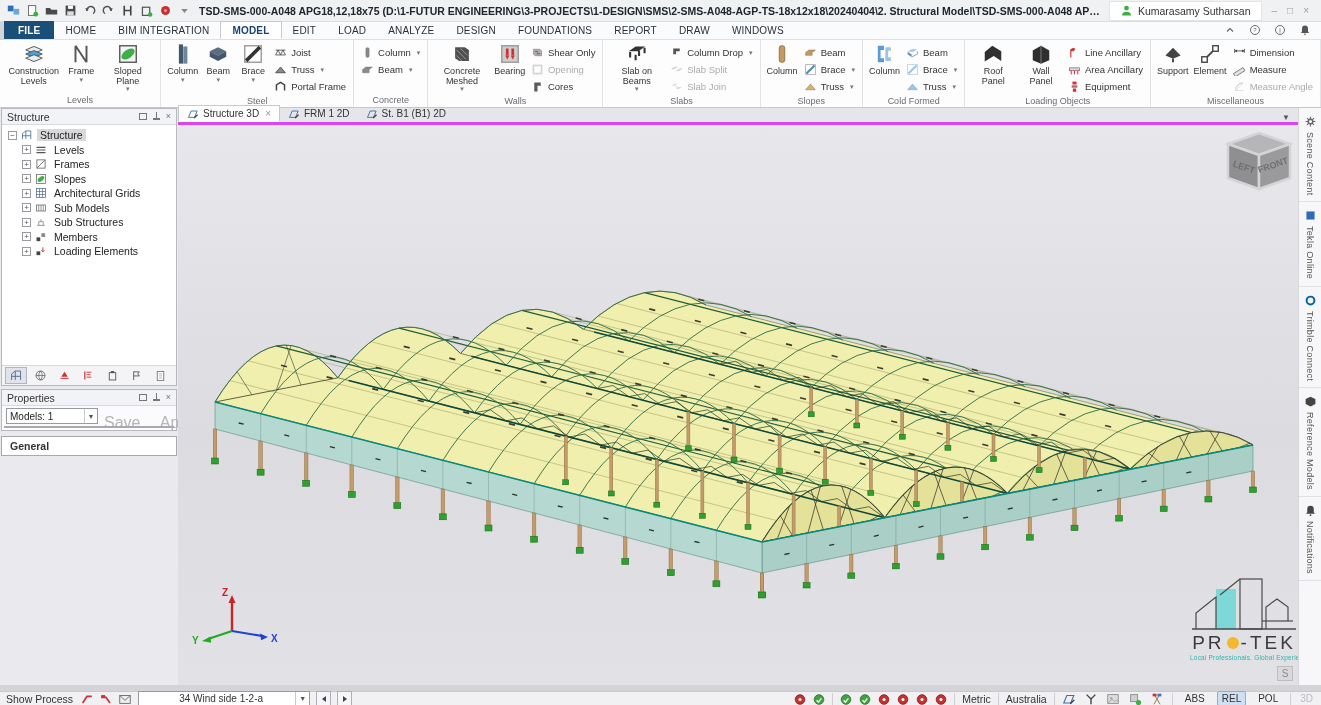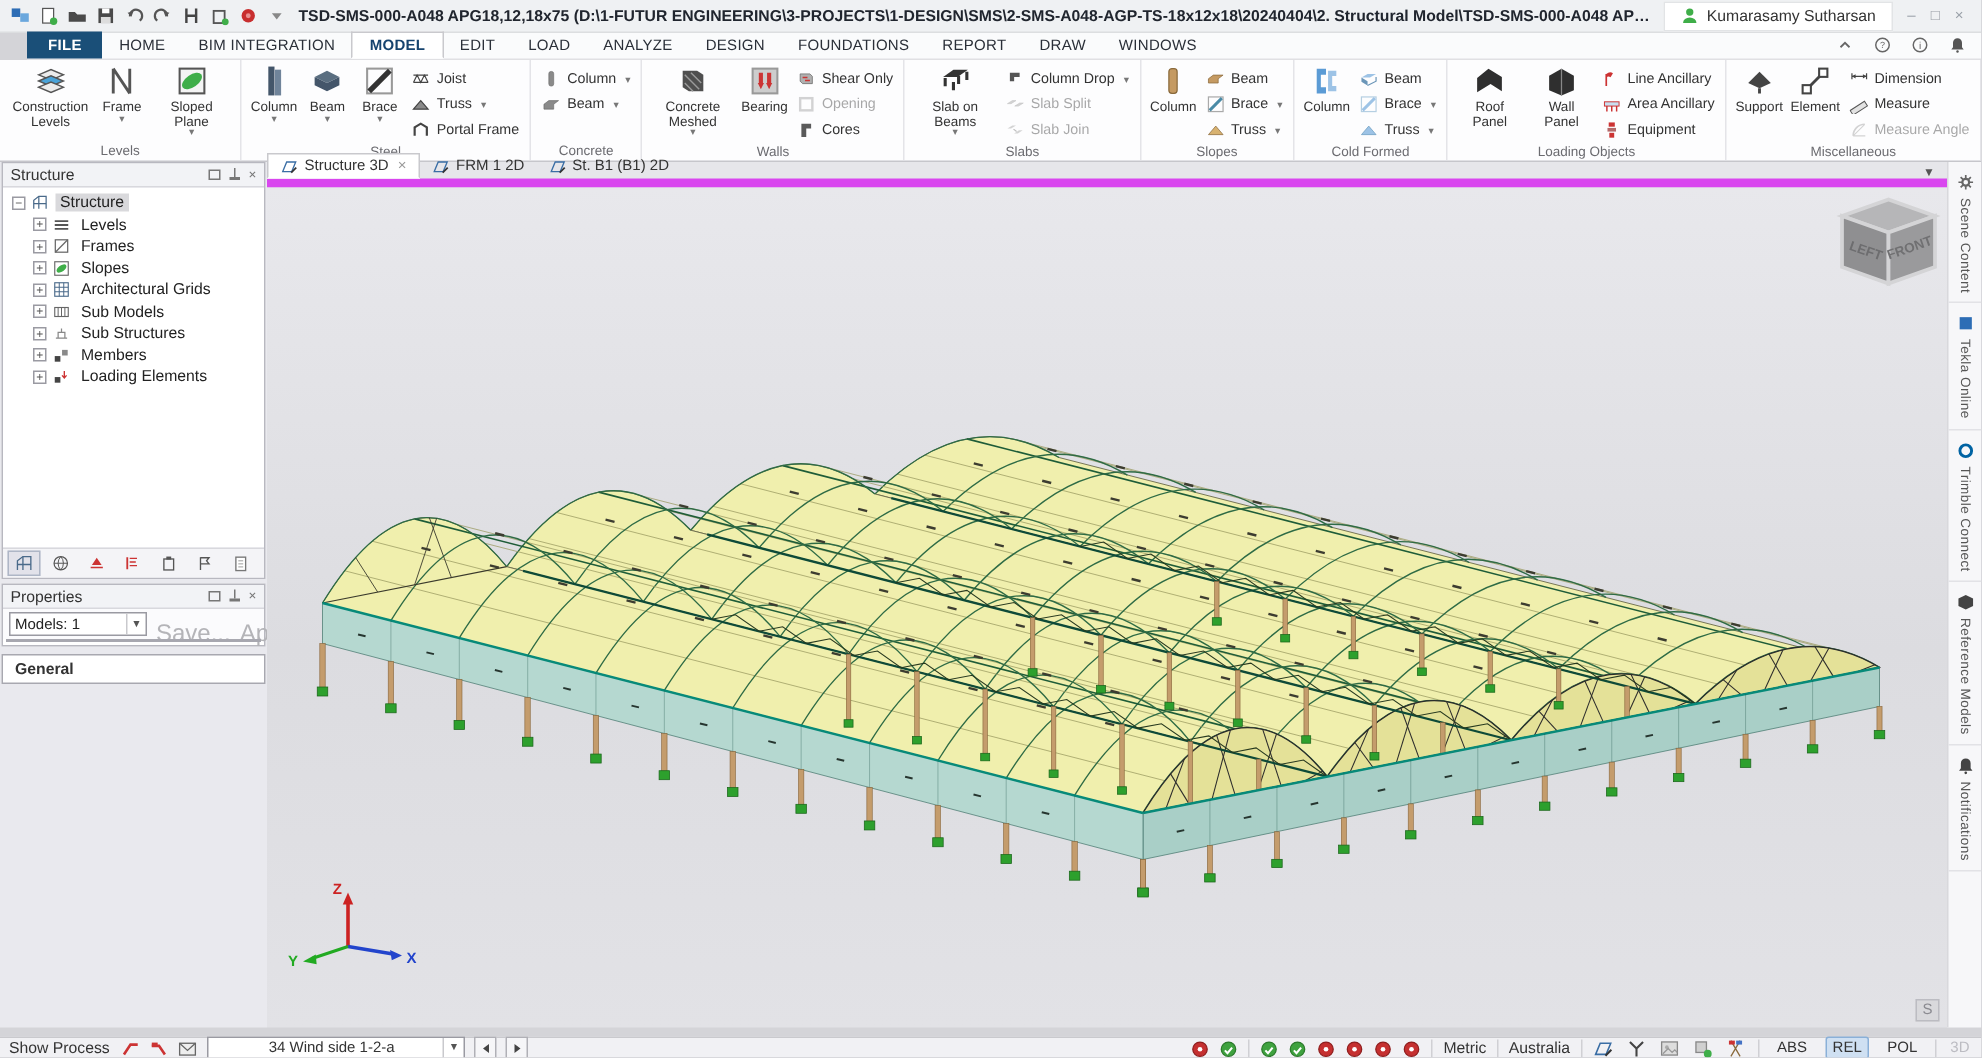--- a/index.html
+++ b/index.html
@@ -9,21 +9,21 @@
   svg{display:block;}
   
   .titlebar{position:absolute;top:0;left:0;right:0;height:22px;background:#eff1f3;border-bottom:1px solid #dcdee0;display:flex;align-items:center;padding:0 4px;gap:2px;}
   .qat{display:flex;align-items:center;gap:5px;padding-left:2px;}
   .qat .qic{width:14px;height:14px;display:inline-flex;align-items:center;justify-content:center;cursor:default;}
   .title{flex:1;text-align:center;font-size:10.5px;font-weight:bold;color:#20252e;white-space:nowrap;overflow:hidden;text-overflow:ellipsis;padding:0 6px;}
   .userchip{display:flex;align-items:center;gap:5px;background:#ffffff;border:1px solid #e2e4e6;height:20px;padding:0 10px;font-size:10.5px;color:#333;cursor:pointer;}
   .winbtns{display:flex;align-items:center;gap:10px;padding:0 8px;color:#9aa0a8;font-size:10px;}
   .winbtns span{cursor:pointer;}
   
-  .ribbontabs{position:absolute;top:22px;left:18px;right:0;height:18px;background:#fafbfc;display:flex;align-items:flex-end;border-bottom:1px solid #e0e0e3;}
+  .ribbontabs{position:absolute;top:22px;left:4px;right:0;height:18px;background:#fafbfc;display:flex;align-items:flex-end;border-bottom:1px solid #e0e0e3;}
   .rtabs{display:flex;align-items:flex-end;height:18px;flex:1;}
   .rtab{height:18px;display:flex;align-items:center;padding:0 11px;font-size:10px;color:#2a2f38;letter-spacing:.2px;cursor:pointer;white-space:nowrap;}
   .rtab.file{background:#1a4f78;color:#fff;font-weight:bold;padding:0 14px;}
   .rtab.active{background:#ffffff;border:1px solid #c9c9cd;border-bottom:1px solid #ffffff;color:#16436e;font-weight:bold;}
   .rwinicons{display:flex;align-items:center;gap:12px;padding:0 10px;height:18px;}
   .rwinicons .qic{width:13px;height:13px;display:inline-flex;align-items:center;justify-content:center;cursor:pointer;}
   
   .ribbonbody{position:absolute;top:40px;left:0;right:0;height:68px;background:#fdfdfe;border-bottom:1px solid #c6c6cb;display:flex;align-items:stretch;overflow:hidden;}
   .rgroup{display:flex;flex-direction:column;border-right:1px solid #e4e4e8;}
   .rrow{flex:1;display:flex;align-items:flex-start;gap:1px;padding:3px 4px 0 4px;}
@@ -62,21 +62,21 @@
   .combo .carr{width:13px;border-left:1px solid #c9c9cd;text-align:center;font-size:7px;color:#555;align-self:stretch;display: flex;align-items:center;justify-content:center;}
   .linkdis{color:#b4b4b8;font-size:16px;cursor:default;margin-top:13px;}
   .propgrid{position:relative;border:1px solid #a8a8b0;margin:0 2px 2px 2px;flex:1;overflow:hidden;background:#fff;}
   .pgin{position:absolute;left:0;top:0;right:13px;bottom:0;}
   .psec{height:16px;background:#d6d6da;border-bottom:1px solid #c2c2c6;display:flex;align-items:center;gap:4px;padding:0 3px;font-weight:bold;font-size:10px;color:#333;}
   .pscroll{position:absolute;right:0;top:0;bottom:0;width:13px;background:#f1f1f4;border-left:1px solid #d4d4d8;display:flex;flex-direction:column;align-items:center;}
   .pscroll .sarr{height:12px;font-size:7px;color:#666;line-height:12px;cursor:pointer;}
   .dockfoot{background:#ffffff;border:1px solid #a8a8b0;margin:2px 1px;height:20px;display:flex;align-items:center;padding:0 8px;font-weight:bold;font-size:10.5px;color:#333;}
   
   .center{position:absolute;left:178px;right:23px;top:108px;bottom:20px;display:flex;flex-direction:column;}
-  .viewtabs{height:17px;background:#e6e6ea;display:flex;align-items:flex-end;border-bottom:6px solid #d946ef;}
+  .viewtabs{height:17px;background:#e6e6ea;display:flex;align-items:flex-end;border-bottom:3px solid #d946ef;}
   .vtab{height:17px;display:flex;align-items:center;gap:4px;padding:0 8px;font-size:10px;color:#333;cursor:pointer;white-space:nowrap;}
   .vtab.active{background:#fff;border:1px solid #c9c9cd;border-bottom:1px solid #fff;}
   .vtab .vclose{color:#999;font-size:10px;margin-left:2px;cursor:pointer;}
   .vtcaret{margin-left:auto;padding:0 8px;font-size:8px;color:#555;cursor:pointer;}
   .canvas{flex:1;position:relative;background:linear-gradient(180deg,#e8e8ec 0%,#dcdce0 55%,#e2e2e6 100%);overflow:hidden;}
   #model-svg{position:absolute;left:0;top:0;}
   .viewcube{position:absolute;left:1046px;top:6px;cursor:pointer;}
   .axes{position:absolute;left:10px;top:462px;}
   .logo{position:absolute;left:1012px;top:452px;width:108px;text-align:center;}
   .logotext{font-size:19px;letter-spacing:3px;color:#3b3b3b;line-height:20px;display:flex;align-items:center;justify-content:center;}
@@ -1135,20 +1135,37 @@
         <path d="M44 8 l-3.5 8 h7 Z" fill="#cc2222"></path>
         <path d="M44 44 L74 49" stroke="#2244cc" stroke-width="2.2"></path>
         <path d="M80 50 l-8 -3.6 l1.2 6.8 Z" fill="#2244cc"></path>
         <path d="M44 44 L20 52" stroke="#22aa22" stroke-width="2.2"></path>
         <path d="M14 54 l8.5 -4.6 l0.6 6.4 Z" fill="#22aa22"></path>
         <text x="40" y="9" font-size="10" font-weight="bold" fill="#cc2222" text-anchor="end">Z</text>
         <text x="83" y="55" font-size="10" font-weight="bold" fill="#2244cc">X</text>
         <text x="4" y="57" font-size="10" font-weight="bold" fill="#22aa22">Y</text>
       </svg>
 
+      <div class="logo">
+        <svg width="104" height="56" viewBox="0 0 104 56" style="margin:0 auto;">
+          <rect x="24" y="12" width="20" height="40" fill="#7fd8d8"></rect>
+          <path d="M4 52 V36 L24 20 V52" fill="none" stroke="#4a4a4a" stroke-width="1.2"></path>
+          <rect x="48" y="2" width="22" height="50" fill="none" stroke="#4a4a4a" stroke-width="1.2"></rect>
+          <path d="M48 2 L28 18" fill="none" stroke="#4a4a4a" stroke-width="1.2"></path>
+          <path d="M74 52 V30 L85 22 L96 30 V44" fill="none" stroke="#4a4a4a" stroke-width="1.2"></path>
+          <path d="M70 44 H101" stroke="#4a4a4a" stroke-width="1.2"></path>
+          <path d="M0 52 H104" stroke="#4a4a4a" stroke-width="1.6"></path>
+        </svg>
+        <div class="logotext">
+            <span>PR</span>
+            <span class="odot"></span>
+            <span>-TEK</span>
+          </div>
+        <div class="tagline">Local Professionals. Global Experience</div>
+      </div>
 
       <div class="sbtn">S</div>
     </div>
   </div>
 
   <div class="rail" id="rail">
       <div class="ritem">
         <svg width="13" height="13" viewBox="0 0 16 16">
           <circle cx="8" cy="8" r="2.8" fill="none" stroke="#666" stroke-width="1.8"></circle>
           <path d="M8 2 v3 M8 11 v3 M2 8 h3 M11 8 h3 M3.8 3.8 l2.1 2.1 M12.2 3.8 l-2.1 2.1 M3.8 12.2 l2.1 -2.1 M12.2 12.2 l-2.1 -2.1" stroke="#666" stroke-width="1.4"></path>

